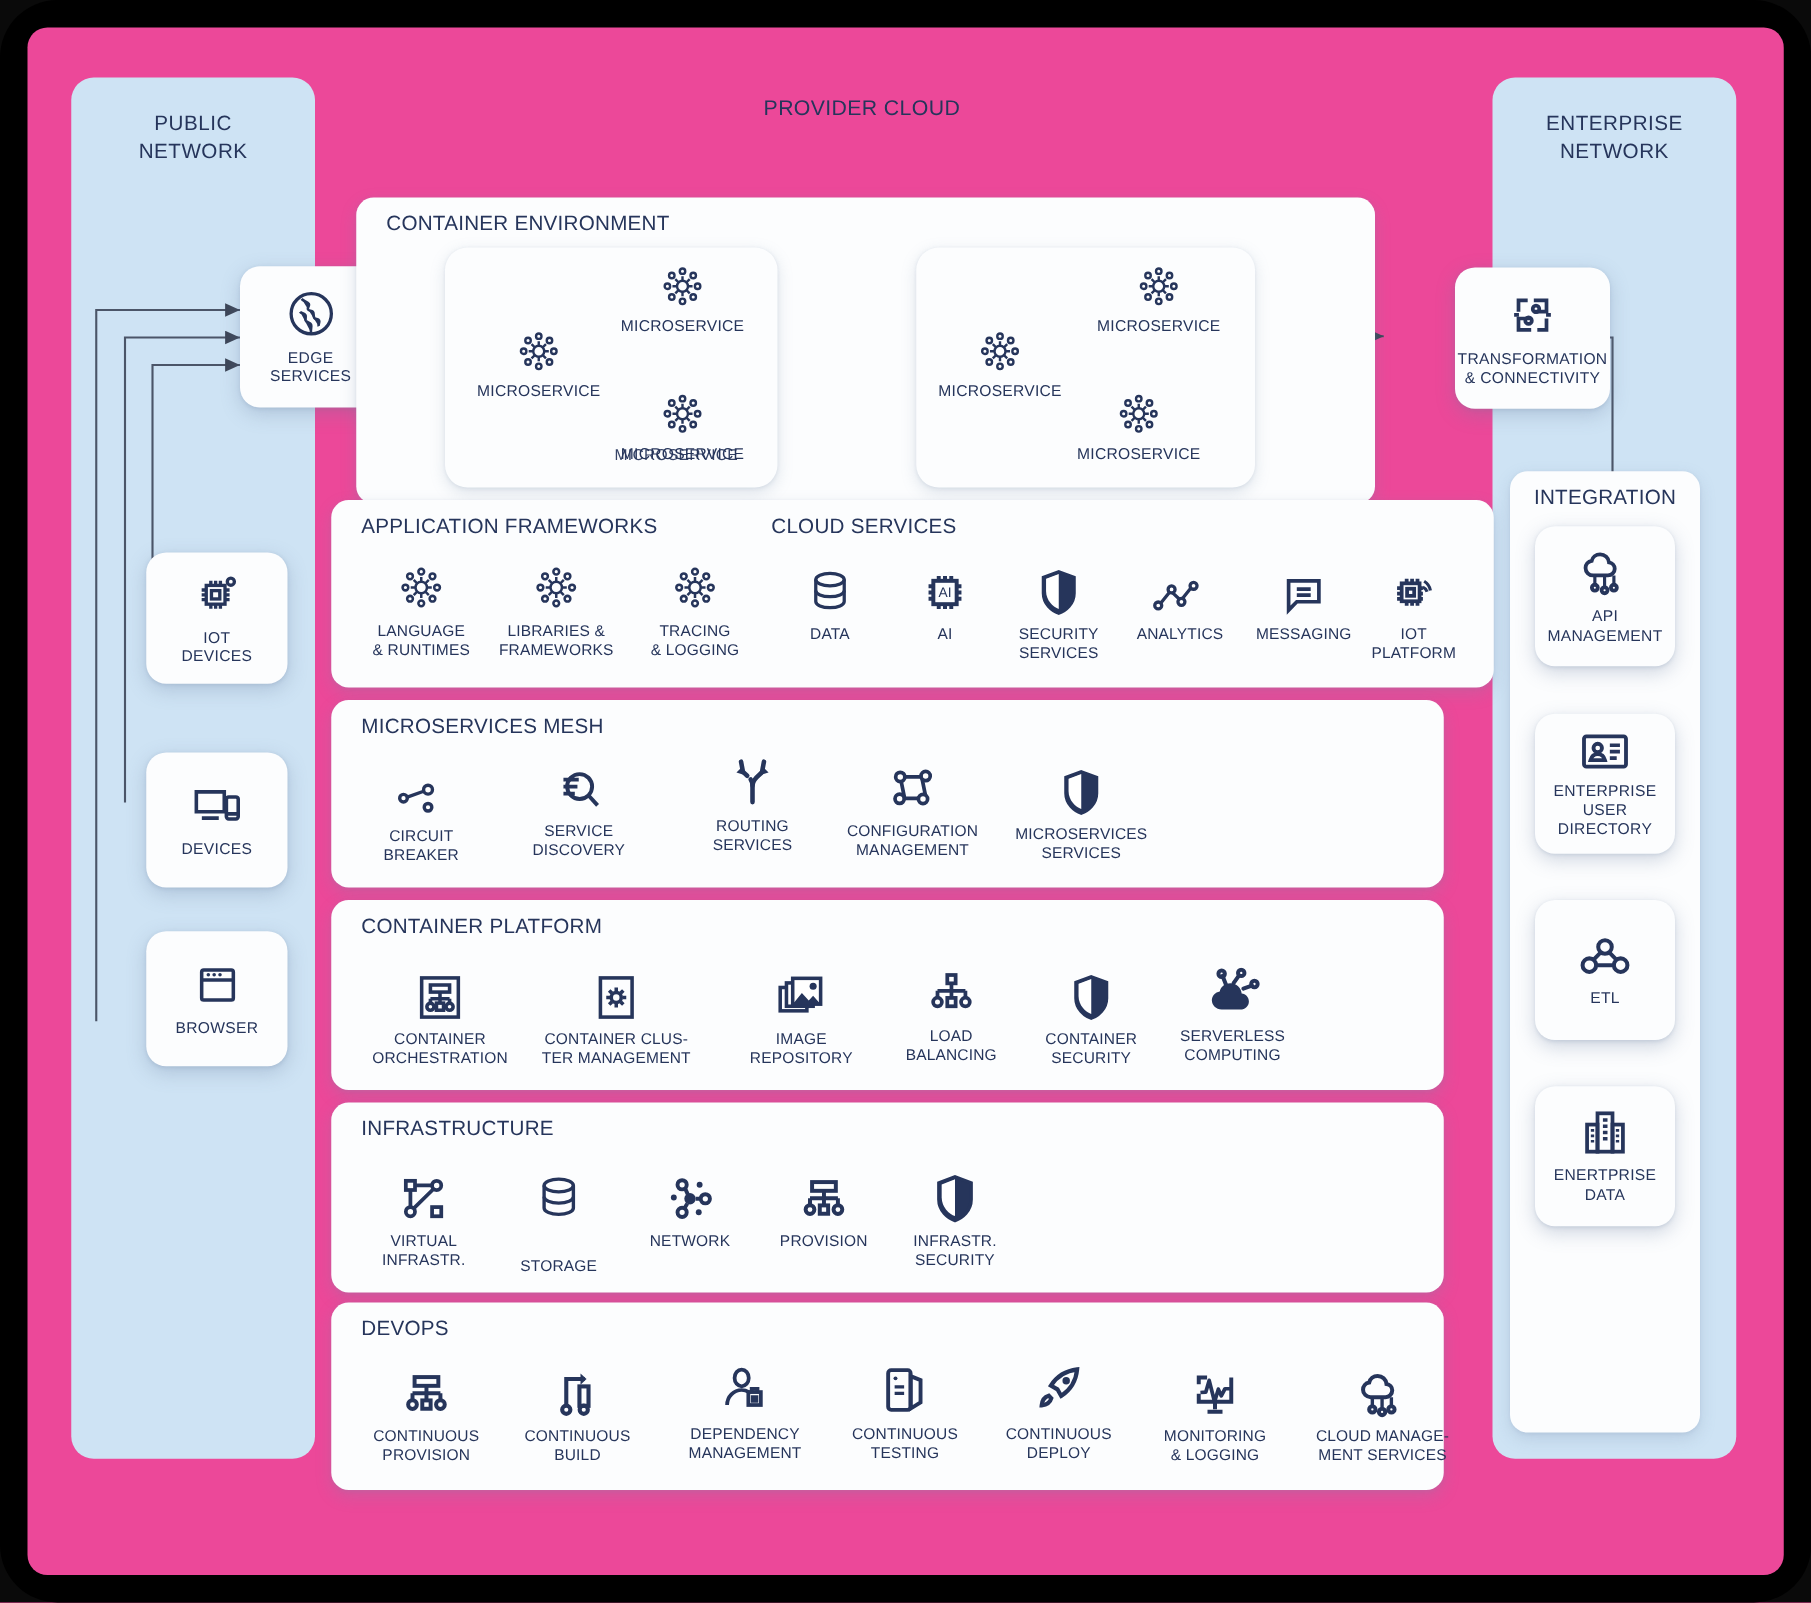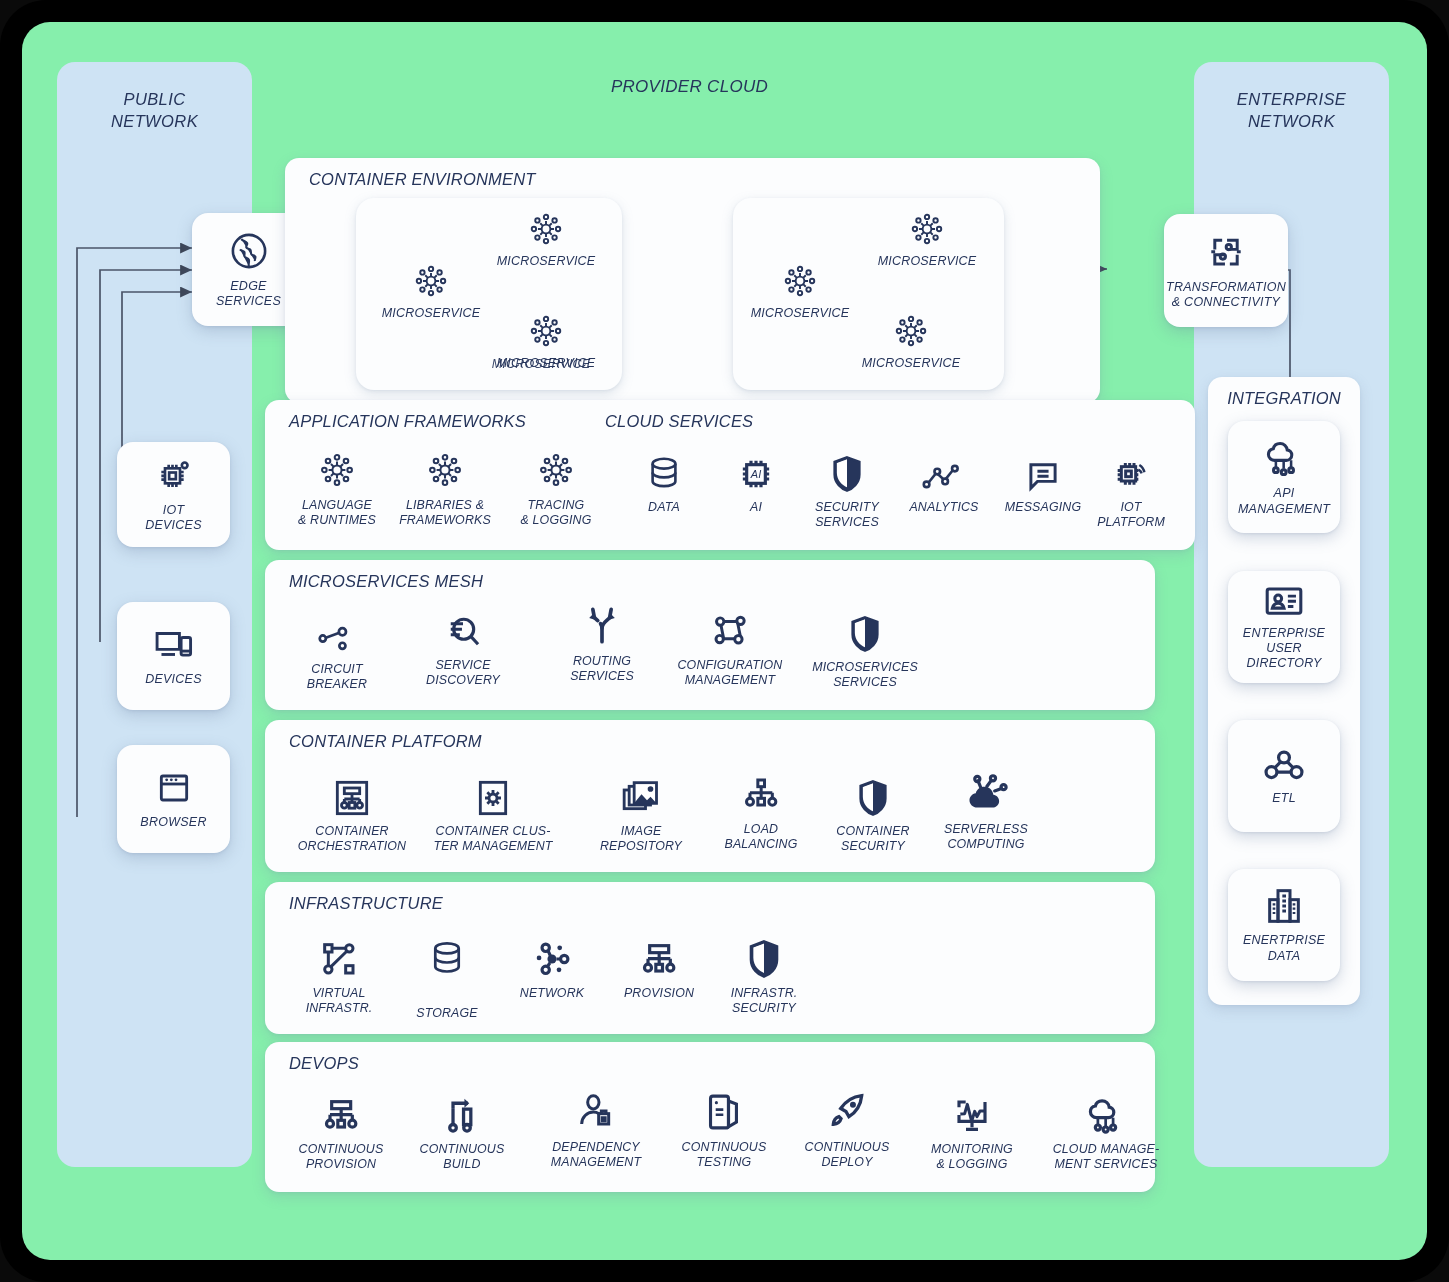--- a/index.html
+++ b/index.html
@@ -13,24 +13,23 @@
   
   #frame {
     position:absolute; left:0; top:0; width:1449px; height:1282px;
     background:#000;
     border-radius:46px;
     padding:0;
   }
   #canvas {
     position:absolute; left:22px; top:22px;
     width:1405px; height:1238px;
-    background:#86efac;
-    border-radius:28px;
+    background:#ec4899;
+    border-radius:16px;
     overflow:hidden;
-    font-style:italic;
   }
   
   .netpanel {
     position:absolute;
     background:#cee3f4;
     border-radius:18px;
   }
   #public-network { left:35px; top:40px; width:195px; height:1105px; }
   #enterprise-network { left:1172px; top:40px; width:195px; height:1105px; }
   .net-title {
@@ -315,21 +314,21 @@
                 <circle cx="16.9" cy="16.9" r="1.25"></circle>
             </svg>
           </div>
           <div class="mslabel">MICROSERVICE</div>
         </div>
       </div>
     </div>
 
     <div class="band" style="left:243px; top:378px; width:930px; height:150px;">
       <div class="band-title">APPLICATION FRAMEWORKS</div>
-      <div class="band-title" style="left:340px;">CLOUD SERVICES</div>
+      <div class="band-title" style="left:352px;">CLOUD SERVICES</div>
 
       <div class="tile" style="left:26px; top:42px; width:92px;">
         <div class="ic">
           <svg width="44" height="44" viewBox="0 0 24 24" fill="none" stroke="#26355b" stroke-width="1.1">
             <circle cx="12" cy="12" r="2.5"></circle>
             <path d="M12 9.5V7.4M12 14.5v2.1M9.5 12H7.4M14.5 12h2.1M10.2 10.2L8.7 8.7M13.8 10.2l1.5-1.5M10.2 13.8l-1.5 1.5M13.8 13.8l1.5 1.5"></path>
             <circle cx="12" cy="5.1" r="1.25"></circle>
               <circle cx="12" cy="18.9" r="1.25"></circle>
             <circle cx="5.1" cy="12" r="1.25"></circle>
               <circle cx="18.9" cy="12" r="1.25"></circle>
@@ -766,21 +765,21 @@
             <circle cx="8.2" cy="19.4" r="1.5"></circle>
             <circle cx="12.8" cy="20.6" r="1.5"></circle>
             <circle cx="17.2" cy="19.4" r="1.5"></circle>
           </svg>
         </div>
         <div class="tl">CLOUD MANAGE-
 MENT SERVICES</div>
       </div>
     </div>
 
-    <div class="band" style="left:1186px; top:355px; width:152px; height:628px;padding-left:48px;">
+    <div class="band" style="left:1186px; top:355px; width:152px; height:769px;padding-left:48px;">
       <div class="band-title" style="left:0; right:0; text-align:center;">INTEGRATION</div>
 
       <div class="node" style="left:20px; top:44px; width:112px; height:112px;">
         <div class="ic">
           <svg width="44" height="42" viewBox="0 0 26 24" fill="none" stroke="#26355b" stroke-width="1.8">
             <path d="M7.4 13.4c-2 0-3.6-1.6-3.6-3.5 0-1.7 1.2-3.1 2.9-3.4.4-1.8 2-3.1 4-3.1 2.2 0 4 1.7 4.2 3.8 1.5.2 2.7 1.5 2.7 3 0 1.7-1.4 3.2-3.2 3.2z"></path>
             <path d="M8.2 13.4v4.2M12.8 13.4v5M17.2 13.4v4.2" stroke-width="1.5"></path>
             <circle cx="8.2" cy="19.2" r="1.4"></circle>
             <circle cx="12.8" cy="20.4" r="1.4"></circle>
             <circle cx="17.2" cy="19.2" r="1.4"></circle>

